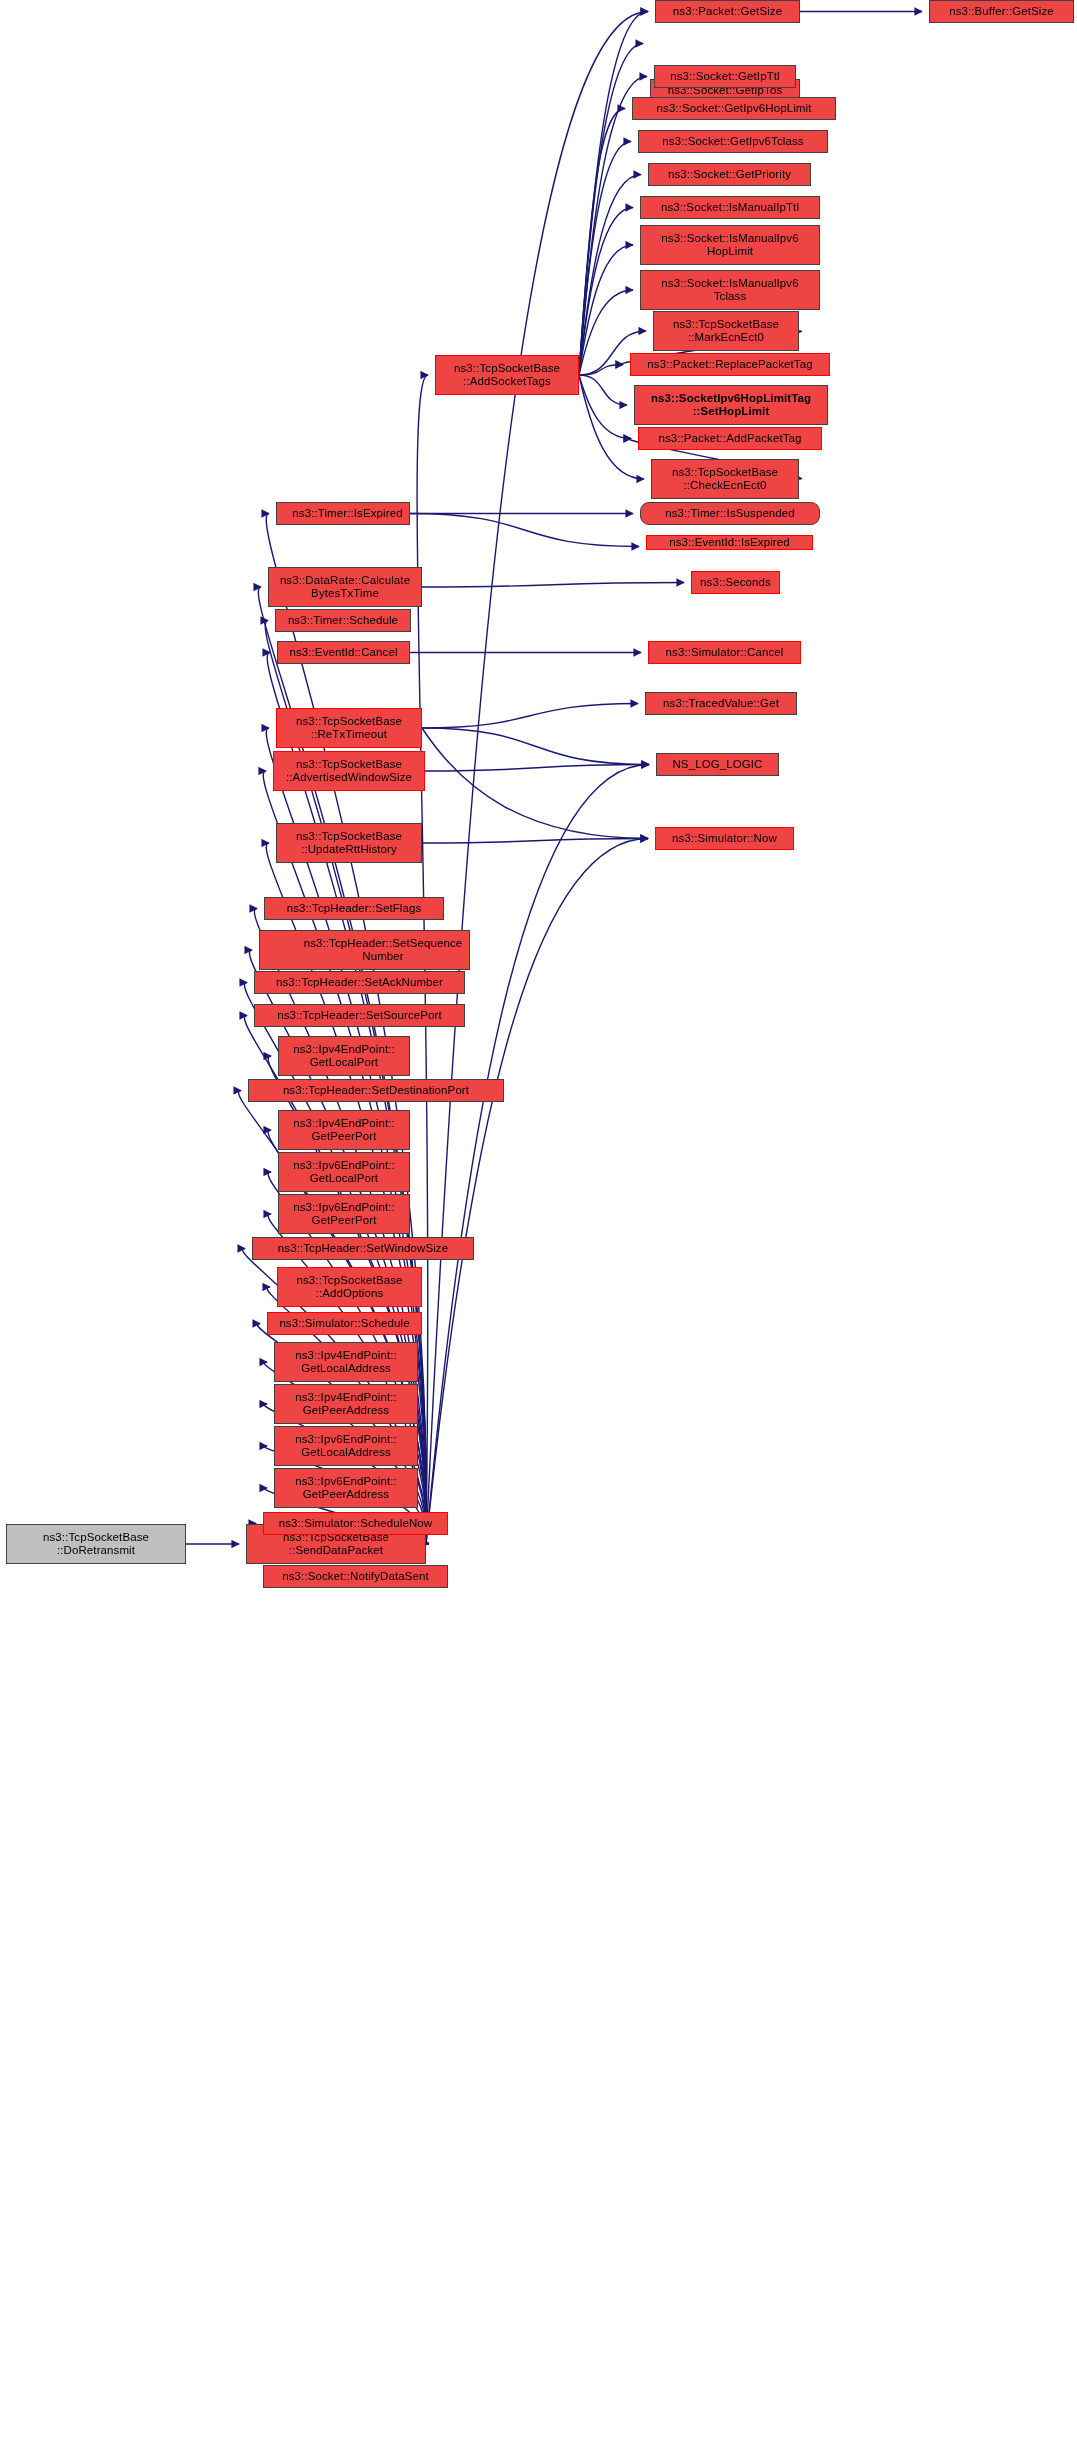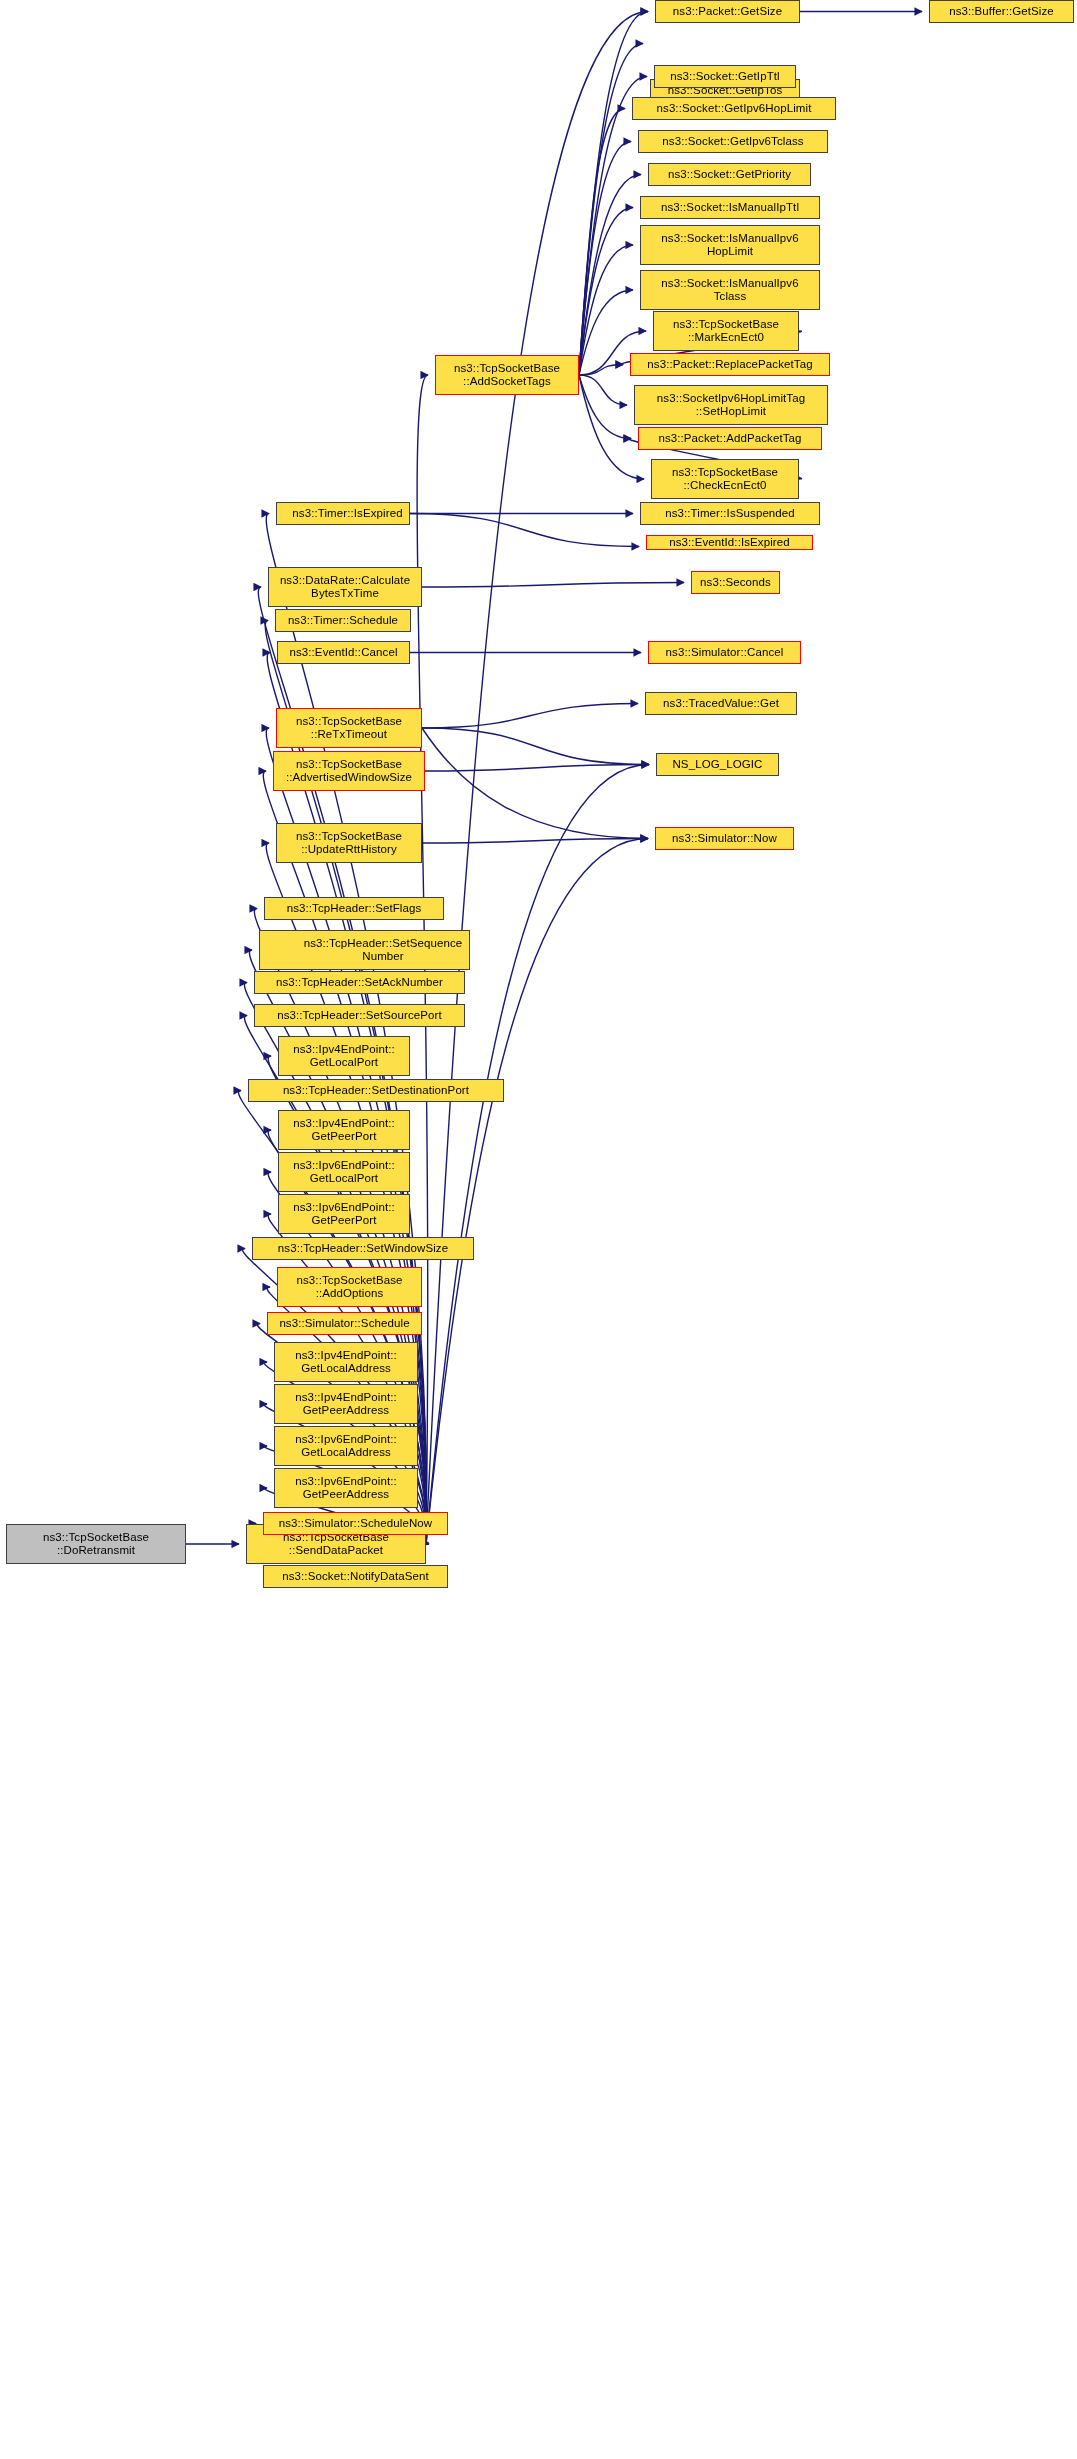--- a/index.html
+++ b/index.html
@@ -5,21 +5,21 @@
 <style>
   html,body{margin:0;padding:0;background:#ffffff;}
   body{font-family:"Liberation Sans",sans-serif;}
   #graph{position:relative;width:1077px;height:2459px;overflow:hidden;background:#fff;}
   #edges{position:absolute;left:0;top:0;width:1077px;height:2459px;}
   .node{
     position:absolute;
     box-sizing:border-box;
     display:flex;align-items:center;justify-content:center;
     text-align:center;
-    background:#fde047;
+    background:#ef4444;
     border:1px solid #404040;
     color:#000000;
     font-size:11.5px;
     line-height:13.5px;
     letter-spacing:0.1px;
     white-space:pre-line;
     z-index:5;
     padding:0 3px;
   }
   .node.red{border:1px solid #ff0000;}
@@ -110,27 +110,27 @@
       <div class="node" style="left: 638px; top: 130px; width: 190px; height: 23px;"><span>ns3::Socket::GetIpv6Tclass</span></div>
       <div class="node" style="left: 648px; top: 163px; width: 163px; height: 23px;"><span>ns3::Socket::GetPriority</span></div>
       <div class="node" style="left: 640px; top: 196px; width: 180px; height: 23px;"><span>ns3::Socket::IsManualIpTtl</span></div>
       <div class="node" style="left: 640px; top: 225px; width: 180px; height: 40px;"><span>ns3::Socket::IsManualIpv6
 HopLimit</span></div>
       <div class="node" style="left: 640px; top: 270px; width: 180px; height: 40px;"><span>ns3::Socket::IsManualIpv6
 Tclass</span></div>
       <div class="node" style="left: 653px; top: 311px; width: 146px; height: 40px;"><span>ns3::TcpSocketBase
 ::MarkEcnEct0</span></div>
       <div class="node red" style="left: 630px; top: 353px; width: 200px; height: 23px;"><span>ns3::Packet::ReplacePacketTag</span></div>
-      <div class="node" style="left: 634px; top: 385px; width: 194px; height: 40px;"><span>ns3::SocketIpv6HopLimitTag
+      <div class="node" style="left: 634px; top: 385px; width: 194px; height: 40px; font-weight: bold;"><span>ns3::SocketIpv6HopLimitTag
 ::SetHopLimit</span></div>
       <div class="node red" style="left: 638px; top: 427px; width: 184px; height: 23px;"><span>ns3::Packet::AddPacketTag</span></div>
       <div class="node" style="left: 651px; top: 459px; width: 148px; height: 40px;"><span>ns3::TcpSocketBase
 ::CheckEcnEct0</span></div>
       <div class="node" style="left: 276px; top: 502px; width: 134px; height: 23px; padding-left: 12px;"><span>ns3::Timer::IsExpired</span></div>
-      <div class="node" style="left: 640px; top: 502px; width: 180px; height: 23px;"><span>ns3::Timer::IsSuspended</span></div>
+      <div class="node" style="left: 640px; top: 502px; width: 180px; height: 23px; border-radius: 9px;"><span>ns3::Timer::IsSuspended</span></div>
       <div class="node red" style="left: 646px; top: 535px; width: 167px; height: 15px;"><span>ns3::EventId::IsExpired</span></div>
       <div class="node" style="left: 268px; top: 567px; width: 154px; height: 40px;"><span>ns3::DataRate::Calculate
 BytesTxTime</span></div>
       <div class="node red" style="left: 691px; top: 571px; width: 89px; height: 23px;"><span>ns3::Seconds</span></div>
       <div class="node" style="left: 275px; top: 609px; width: 136px; height: 23px;"><span>ns3::Timer::Schedule</span></div>
       <div class="node" style="left: 277px; top: 641px; width: 133px; height: 23px;"><span>ns3::EventId::Cancel</span></div>
       <div class="node red" style="left: 648px; top: 641px; width: 153px; height: 23px;"><span>ns3::Simulator::Cancel</span></div>
       <div class="node" style="left: 645px; top: 692px; width: 152px; height: 23px;"><span>ns3::TracedValue::Get</span></div>
       <div class="node red" style="left: 276px; top: 708px; width: 146px; height: 40px;"><span>ns3::TcpSocketBase
 ::ReTxTimeout</span></div>

